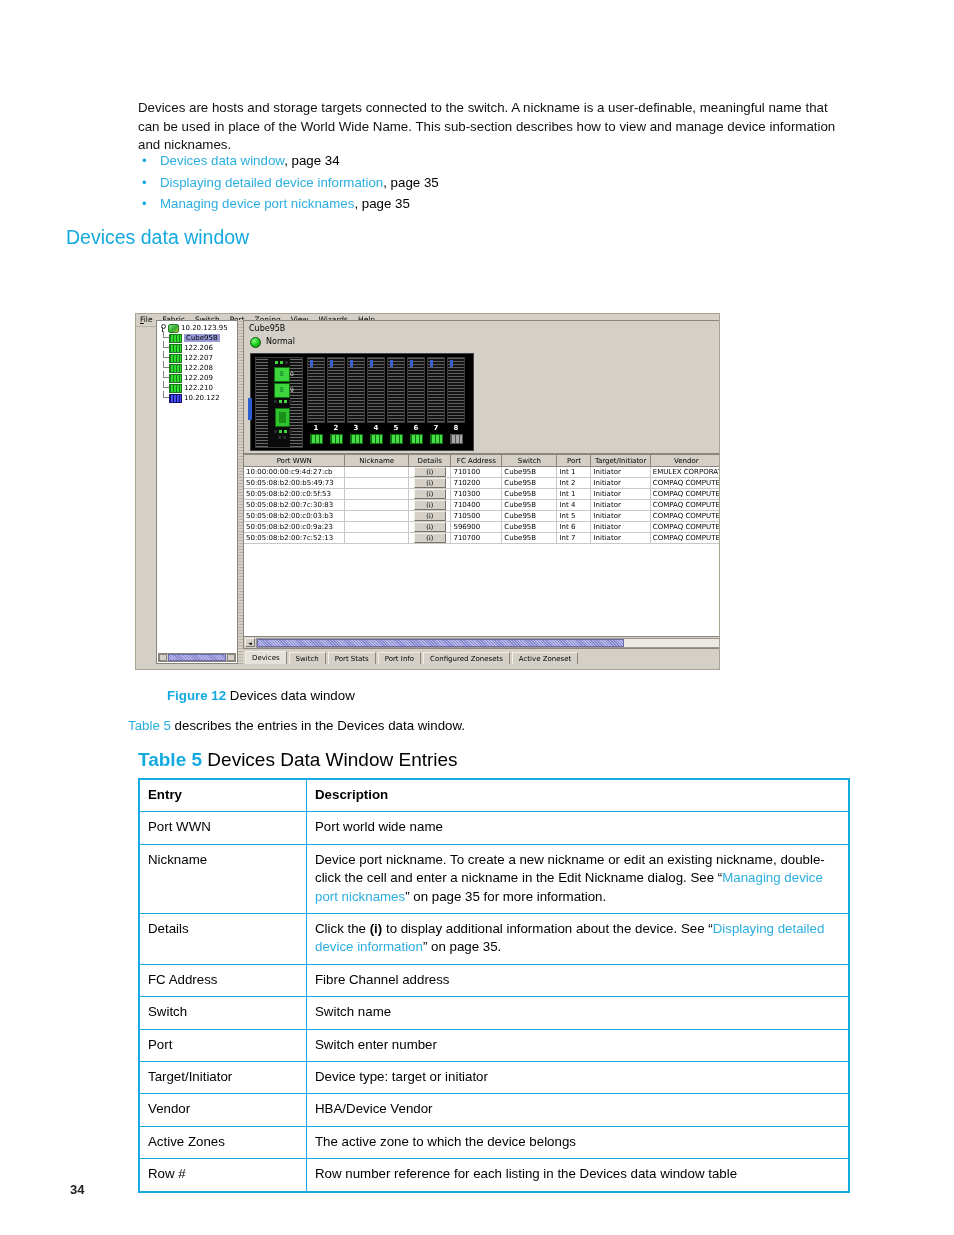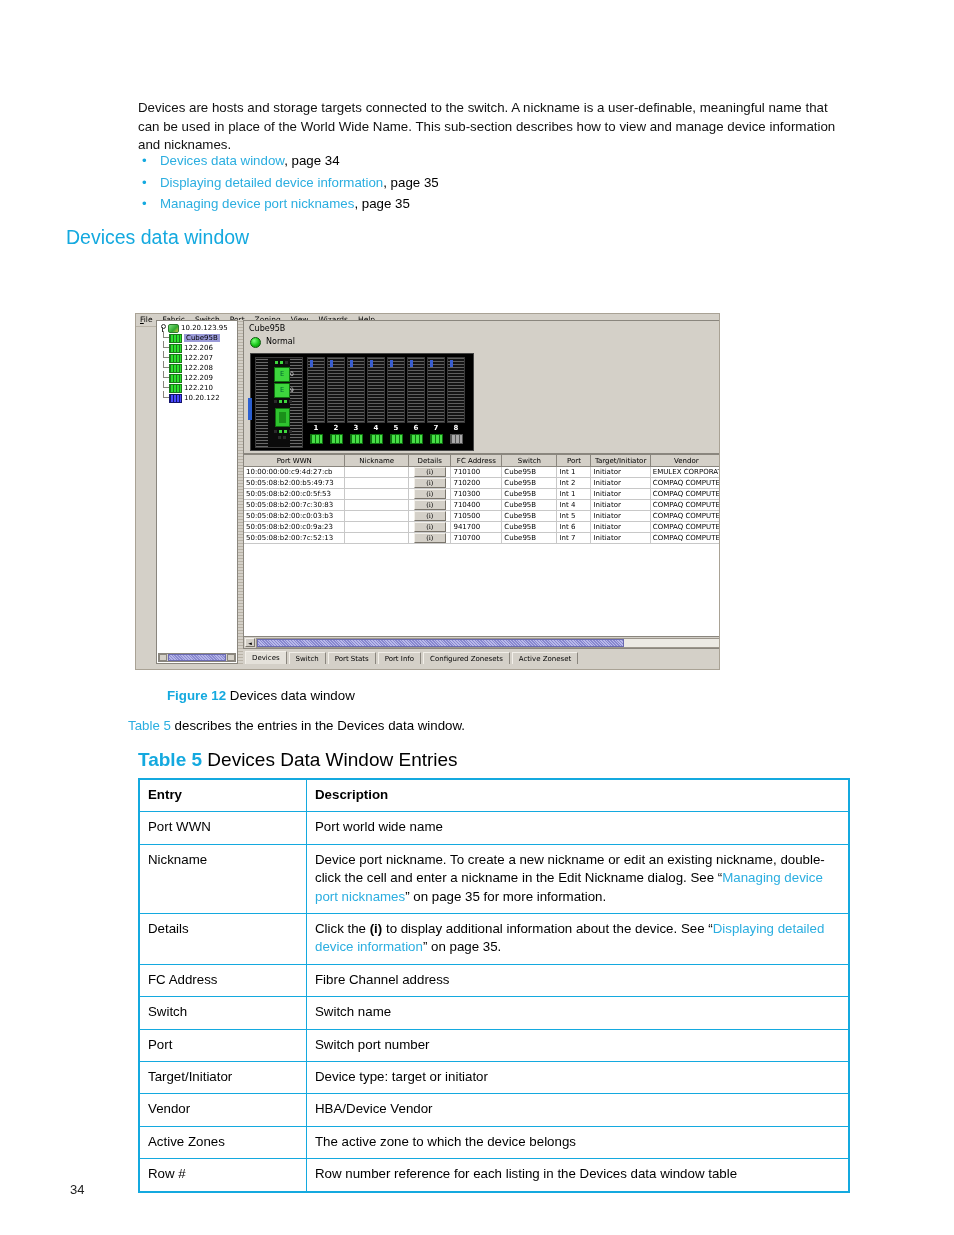--- a/index.html
+++ b/index.html
@@ -65,21 +65,21 @@
   }
   .tbl-caption {
     position: absolute; left: 138px; top: 749px;
     font-size: 19px;
   }
   .tbl-caption .lbl { color: #14A9DF; font-weight: bold; }
 
   
   .page-num {
     position: absolute; left: 70px; top: 1182px;
-    font-size: 13px; color: #222;
+    font-size: 13px; color: #222; font-weight: bold;
   }
 
   
   .app-window {
     position: absolute; left: 135px; top: 313px;
     width: 585px; height: 357px;
     background: #d4d0c8;
     border: 1px solid #a9a295;
     box-sizing: border-box;
     font-family: "DejaVu Sans", sans-serif;
@@ -624,21 +624,21 @@
         <td>Cube95B</td>
         <td>Int 5</td>
         <td>Initiator</td>
         <td>COMPAQ COMPUTER C...</td>
         <td>1</td>
       </tr>
                 <tr>
         <td>50:05:08:b2:00:c0:9a:23</td>
         <td></td>
         <td class="c-det"><span class="i-btn">(i)</span></td>
-        <td>941700</td>
+        <td>596900</td>
         <td>Cube95B</td>
         <td>Int 6</td>
         <td>Initiator</td>
         <td>COMPAQ COMPUTER C...</td>
         <td>1</td>
       </tr>
                 <tr>
         <td>50:05:08:b2:00:7c:52:13</td>
         <td></td>
         <td class="c-det"><span class="i-btn">(i)</span></td>
@@ -710,21 +710,21 @@
         <tr>
         <td class="col1">FC Address</td>
         <td><span class="">Fibre Channel address</span></td>
       </tr>
         <tr>
         <td class="col1">Switch</td>
         <td><span class="">Switch name</span></td>
       </tr>
         <tr>
         <td class="col1">Port</td>
-        <td><span class="">Switch port number</span></td>
+        <td><span class="">Switch enter number</span></td>
       </tr>
         <tr>
         <td class="col1">Target/Initiator</td>
         <td><span class="">Device type: target or initiator</span></td>
       </tr>
         <tr>
         <td class="col1">Vendor</td>
         <td><span class="">HBA/Device Vendor</span></td>
       </tr>
         <tr>

